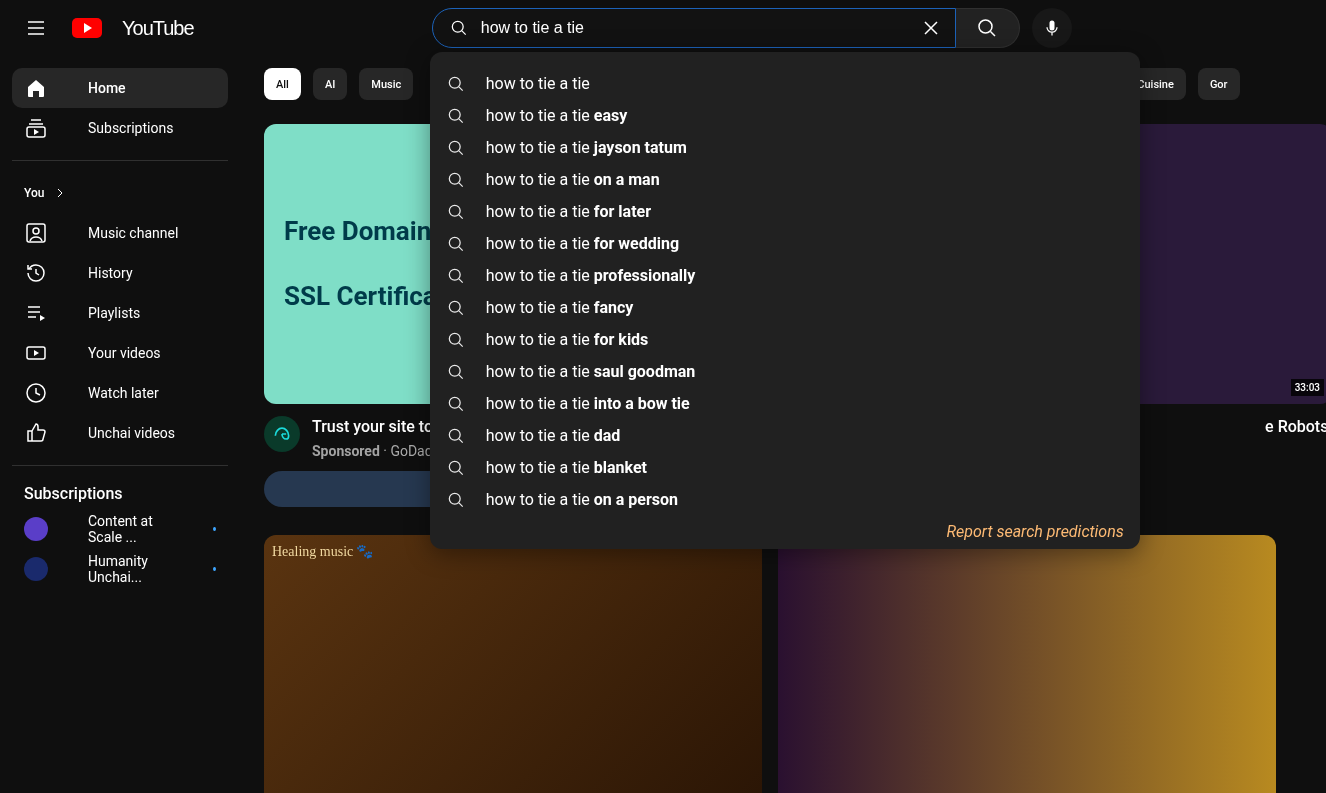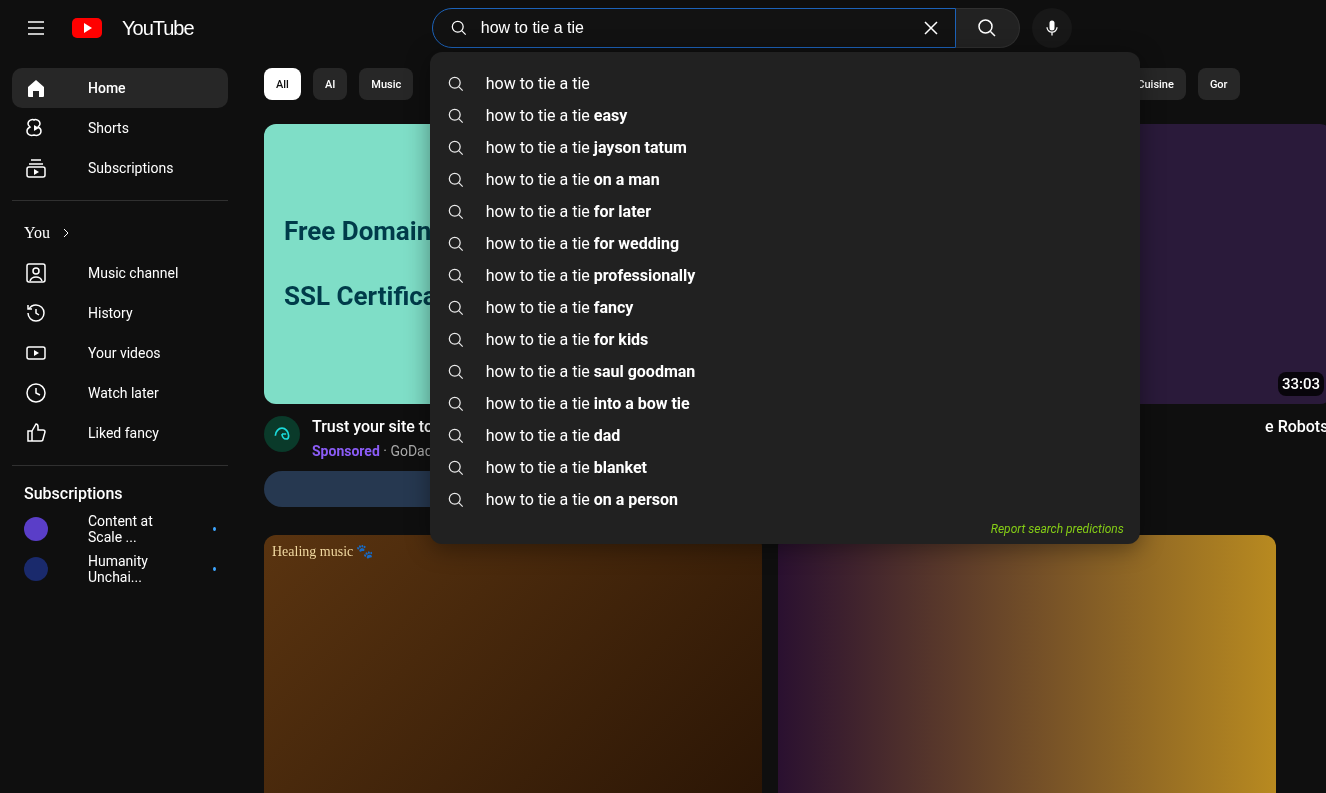--- a/index.html
+++ b/index.html
@@ -71,38 +71,38 @@
   box-shadow:0 4px 24px rgba(0,0,0,0.4);z-index:200;
 }
 .dropdown-item{
   display:flex;align-items:center;padding:4px 24px 4px 16px;height:32px;
   cursor:pointer;gap:20px;
 }
 .dropdown-item .si{opacity:0.9;width:20px;height:20px;flex:none;}
 .dropdown-item .txt{font-size:16px;line-height:1.6;}
 .dropdown-item .bold{font-weight:700;}
 .dropdown-footer{
-  text-align:right;padding:6px 16px 0;font-style:italic;font-size:12px;
-  color:#84cc16;cursor:pointer;
+  text-align:right;padding:6px 16px 0;font-style:italic;font-size:16px;
+  color:#fdba74;cursor:pointer;
 }
 
 
 .sidebar{
   position:fixed;top:56px;left:0;bottom:0;width:240px;overflow-y:auto;
   padding:12px;background:var(--bg);
 }
 .side-item{
   display:flex;align-items:center;height:40px;padding:0 12px;gap:40px;
   border-radius:10px;cursor:pointer;font-size:14px;
 }
 .side-item.active{background:var(--chip);font-weight:500;}
 .side-divider{height:1px;background:var(--divider);margin:12px 0;}
 .side-heading{
   display:flex;align-items:center;height:40px;padding:0 12px;gap:8px;
-  font-size:16px;font-weight:500;cursor:pointer;border-radius:10px;font-family:Liberation Serif, serif;
+  font-size:12px;font-weight:500;cursor:pointer;border-radius:10px;
 }
 .side-title{padding:6px 12px;font-size:16px;font-weight:500;}
 .sub-avatar{
   width:24px;height:24px;border-radius:50%;background:#5a3ec8;flex:none;
   display:flex;align-items:center;justify-content:center;font-size:11px;
 }
 .sub-avatar.b{background:#1a2a6c;}
 .blue-dot{width:4px;height:4px;border-radius:50%;background:#3ea6ff;margin-left:auto;}
 
 
@@ -124,28 +124,28 @@
   width:100%;aspect-ratio:16/9;border-radius:12px;position:relative;
   overflow:hidden;background:#333;
 }
 .thumb.teal{background:#7fdec7;display:flex;flex-direction:column;align-items:flex-start;justify-content:center;padding:20px;color:#003b4a;font-weight:700;font-size:26px;line-height:1.25;}
 .thumb.dark{background:linear-gradient(135deg,#2a0a3a,#000);}
 .thumb.person{background:#2a1a3a;}
 .thumb.warm{background:linear-gradient(135deg,#5a3410,#2a1505);}
 .thumb.collage{background:linear-gradient(90deg,#2a1030,#b88a20);}
 .duration{
   position:absolute;bottom:8px;right:8px;background:rgba(0,0,0,0.8);
-  color:#fff;font-size:15px;font-weight:500;padding:3px 4px;border-radius:8px;
+  color:#fff;font-size:10px;font-weight:500;padding:3px 4px;border-radius:0;
 }
 .card-meta{display:flex;gap:12px;margin-top:12px;}
 .channel-avatar{width:36px;height:36px;border-radius:50%;background:#0a3a2a;flex:none;display:flex;align-items:center;justify-content:center;}
 .card-text{flex:1;min-width:0;}
 .card-title{font-size:16px;font-weight:500;line-height:1.4;margin:0 0 4px;display:-webkit-box;-webkit-line-clamp:2;-webkit-box-orient:vertical;overflow:hidden;}
 .sponsor-line{font-size:14px;color:var(--muted);}
-.sponsor-line .sp{font-weight:700;color:#8b5cf6;}
+.sponsor-line .sp{font-weight:700;color:#a3a3a3;}
 .learn-btn{
   margin-top:12px;width:100%;height:36px;border-radius:18px;
   background:#263850;color:#3ea6ff;font-size:14px;font-weight:500;
   display:flex;align-items:center;justify-content:center;cursor:pointer;gap:8px;
 }
 .row2{display:flex;gap:16px;margin-top:28px;}
 
 
 svg{display:block;}
 .i24{width:24px;height:24px;fill:none;stroke:#fff;stroke-width:1.5;}
@@ -302,27 +302,20 @@
 <div class="sidebar">
   <div id="side-primary">
       <div class="side-item active">
         <svg class="i24" viewBox="0 0 24 24">
           <path d="M4 11l8-7 8 7v9a1 1 0 01-1 1h-4v-6h-6v6H5a1 1 0 01-1-1z" fill="#fff" stroke="none"></path>
         </svg>
         <span>Home</span>
       </div>
       <div class="side-item">
         <svg class="i24" viewBox="0 0 24 24">
-          <path d="M9 4c3-1 7 0 7 4 0 1-1 2-2 3 2 1 3 2 3 4 0 4-4 5-7 4-3 1-7 0-7-4 0-2 1-3 3-4-1-1-2-2-2-3 0-4 4-5 7-4z"></path>
-          <path d="M10 9l5 3-5 3z" fill="#fff" stroke="none"></path>
-        </svg>
-        <span>Shorts</span>
-      </div>
-      <div class="side-item">
-        <svg class="i24" viewBox="0 0 24 24">
           <path d="M5 8h14M7 4h10"></path>
           <rect x="3" y="11" width="18" height="10" rx="2"></rect>
           <path d="M10 13l5 3-5 3z" fill="#fff" stroke="none"></path>
         </svg>
         <span>Subscriptions</span>
       </div>
     </div>
   <div class="side-divider"></div>
   <div class="side-heading">
     <span>You</span>
@@ -341,37 +334,44 @@
       </div>
       <div class="side-item">
         <svg class="i24" viewBox="0 0 24 24">
           <path d="M4 12a8 8 0 108-8 8 8 0 00-7 4M4 4v4h4"></path>
           <path d="M12 8v4l3 2"></path>
         </svg>
         <span>History</span>
       </div>
       <div class="side-item">
         <svg class="i24" viewBox="0 0 24 24">
+          <path d="M4 6h12M4 11h12M4 16h8"></path>
+          <path d="M16 14l5 3-5 3z" fill="#fff" stroke="none"></path>
+        </svg>
+        <span>Playlists</span>
+      </div>
+      <div class="side-item">
+        <svg class="i24" viewBox="0 0 24 24">
           <rect x="3" y="6" width="18" height="12" rx="2"></rect>
           <path d="M10 9l5 3-5 3z" fill="#fff" stroke="none"></path>
         </svg>
         <span>Your videos</span>
       </div>
       <div class="side-item">
         <svg class="i24" viewBox="0 0 24 24">
           <circle cx="12" cy="12" r="9"></circle>
           <path d="M12 7v5l4 2"></path>
         </svg>
         <span>Watch later</span>
       </div>
       <div class="side-item">
         <svg class="i24" viewBox="0 0 24 24">
           <path d="M8 10v10H4V10zM8 10l4-7c1 0 2 1 2 3v3h5a2 2 0 012 2l-2 7a2 2 0 01-2 2H8"></path>
         </svg>
-        <span>Liked fancy</span>
+        <span>Unchai videos</span>
       </div>
     </div>
   <div class="side-divider"></div>
   <div class="side-title">Subscriptions</div>
   <div id="side-subs">
       <div class="side-item">
         <div class="sub-avatar "></div>
         <span>Content at Scale ...</span>
         <div class="blue-dot"></div>
       </div>

